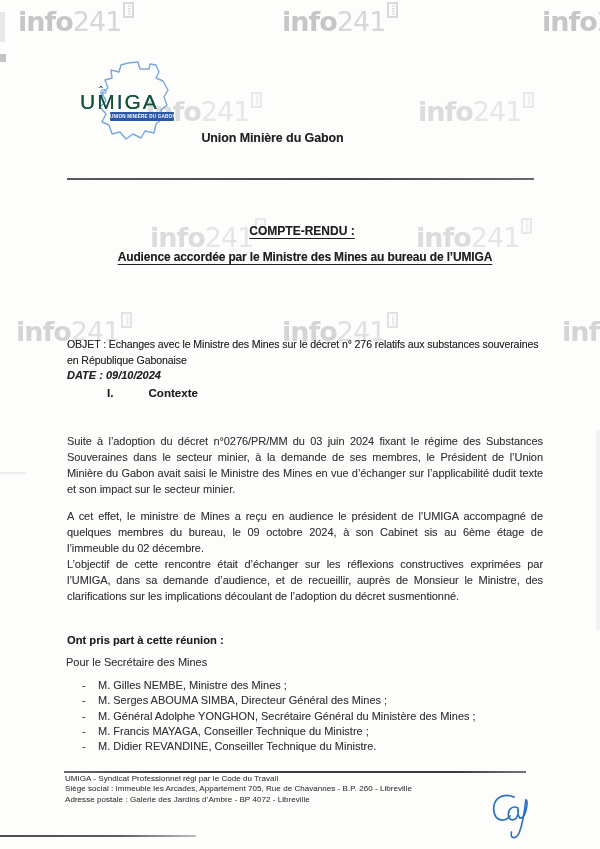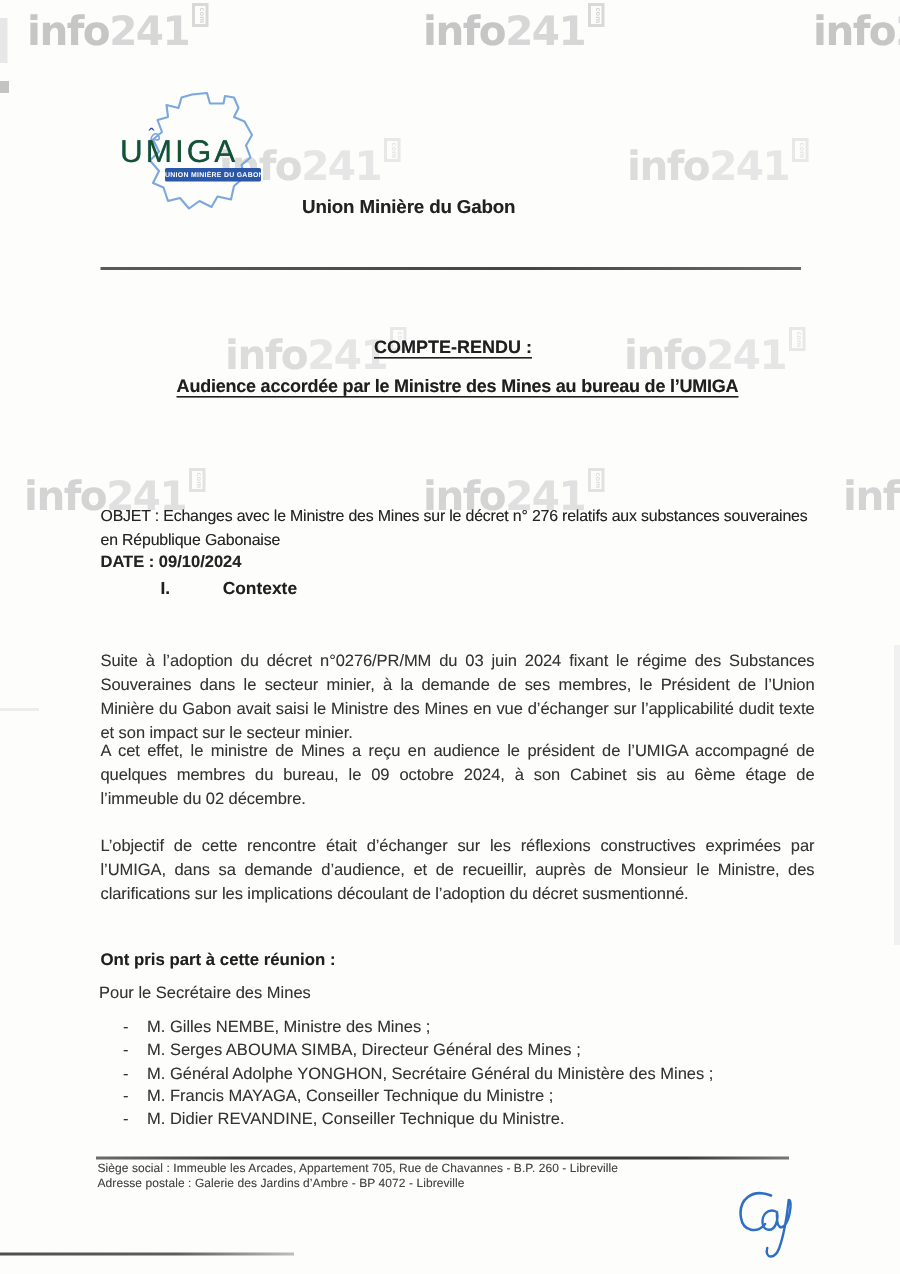--- a/index.html
+++ b/index.html
@@ -4,21 +4,21 @@
 <style>
   html,body{margin:0;padding:0;background:#ffffff;}
   .page{
     position:relative;width:600px;height:849px;overflow:hidden;
     background:#fdfdfc;font-family:"Liberation Sans",sans-serif;color:#2e2e2e;
   }
   
   .wm{position:absolute;white-space:nowrap;z-index:0;
       font-family:"DejaVu Sans",sans-serif;font-weight:800;font-size:27px;
       letter-spacing:-1px;line-height:1;user-select:none;}
-  .wm .wm-num{font-weight:700;margin-top:31px;}
+  .wm .wm-num{font-weight:400;margin-top:31px;}
   .wm .wm-com{display:inline-block;vertical-align:top;writing-mode:vertical-rl;
       font-size:4.5px;font-weight:700;letter-spacing:0;line-height:1;
       border:2px solid;padding:1px 1px;margin-left:2px;transform:translateY(-6px);}
   .wm-dark  .wm-info{color:#c6c6c6;} .wm-dark  .wm-num{color:#d7d7d7;} .wm-dark  .wm-com{color:#d7d7d7;border-color:#d9d9d9;}
   .wm-mid   .wm-info{color:#d4d4d4;} .wm-mid   .wm-num{color:#e0e0e0;} .wm-mid   .wm-com{color:#e0e0e0;border-color:#e2e2e2;}
   .wm-light .wm-info{color:#dcdcdc;} .wm-light .wm-num{color:#e6e6e6;} .wm-light .wm-com{color:#e6e6e6;border-color:#e8e8e8;}
   
   .logo-map{position:absolute;left:95px;top:60px;z-index:1;}
   .logo-acronym{position:absolute;left:80px;top:90px;z-index:2;
       color:#14532d;font-weight:400;font-size:21px;letter-spacing:2px;
@@ -41,29 +41,29 @@
       text-decoration:underline;text-underline-offset:3px;text-decoration-thickness:1.4px;
       text-shadow:0 0 .4px rgba(0,0,0,.4);}
   .doc-subject{position:absolute;left:0;top:250px;width:610px;text-align:center;z-index:1;
       font-weight:700;font-size:12px;color:#1f1f1f;letter-spacing:-.15px;
       text-decoration:underline;text-underline-offset:3px;text-decoration-thickness:1.4px;
       text-shadow:0 0 .4px rgba(0,0,0,.4);}
   .objet{position:absolute;left:67px;top:336px;width:482px;z-index:1;
       font-weight:400;font-size:10.6px;letter-spacing:-.12px;line-height:16px;color:#242424;
       text-shadow:0 0 .4px rgba(0,0,0,.35);}
   .date-line{position:absolute;left:67px;top:369px;z-index:1;
-      font-weight:700;font-size:11px;color:#242424;text-shadow:0 0 .4px rgba(0,0,0,.35);}
+      font-weight:700;font-size:11px;color:#242424;text-shadow:0 0 .4px rgba(0,0,0,.35);font-style:italic;}
   
   .section-head{position:absolute;left:107px;top:386px;font-weight:700;font-size:11.6px;
       color:#1f1f1f;text-shadow:0 0 .4px rgba(0,0,0,.35);}
   .section-head .sec-title{margin-left:35px;}
   .para{position:absolute;left:67px;width:476px;font-size:11px;line-height:16px;
       text-align:justify;color:#333;letter-spacing:-.05px;
       text-shadow:0 0 .35px rgba(0,0,0,.25);}
-  .p1{top:433px;} .p2{top:493px;} .p3{top:556px;}
+  .p1{top:433px;} .p2{top:508px;} .p3{top:556px;}
   .took-part{position:absolute;left:67px;top:634px;font-weight:700;font-size:11.2px;
       color:#1f1f1f;text-shadow:0 0 .4px rgba(0,0,0,.35);text-align:right;}
   .group-label{position:absolute;left:66px;top:656px;font-size:11px;color:#333;
       text-shadow:0 0 .35px rgba(0,0,0,.25);}
   .plist{position:absolute;left:82px;top:678px;font-size:11px;color:#333;
       text-shadow:0 0 .35px rgba(0,0,0,.25);}
   .plist .row{display:flex;line-height:15.3px;}
   .plist .dash{width:16px;flex:0 0 16px;}
   
   .rule-footer{position:absolute;left:64px;top:771px;width:462px;height:1.5px;
@@ -144,20 +144,21 @@
         <span>M. Francis MAYAGA, Conseiller Technique du Ministre ;</span>
       </div>
     <div class="row">
         <span class="dash">-</span>
         <span>M. Didier REVANDINE, Conseiller Technique du Ministre.</span>
       </div>
   </div>
 
   <div class="rule-footer"></div>
   <div class="footer">
+    <div>UMIGA - Syndicat Professionnel régi par le Code du Travail</div>
     <div>Siège social : Immeuble les Arcades, Appartement 705, Rue de Chavannes - B.P. 260 - Libreville</div>
     <div>Adresse postale : Galerie des Jardins d’Ambre - BP 4072 - Libreville</div>
   </div>
 
   <svg class="signature" width="50" height="52" viewBox="0 0 50 52">
     <path d="M28,6 C15,1 6,9 8,21 C9.5,30 19,31.5 24,25" fill="none" stroke="#2e6fc4" stroke-width="1.7" stroke-linecap="round"></path>
     <path d="M32,17 C26,14 21.5,19 22.5,25 C23.5,30 29.5,30.5 31.5,24.5 C32.8,20.6 32,17.4 32,17.4 C31.8,21.5 31.8,25.5 34,27" fill="none" stroke="#2e6fc4" stroke-width="1.6" stroke-linecap="round"></path>
     <path d="M34,27 C37,28 40,23 41,14 C41.3,10.5 40.6,8.5 39.8,9 C38.8,18 37.5,30 33.5,41 C30.5,49 23.5,48 25.5,41" fill="none" stroke="#2e6fc4" stroke-width="1.6" stroke-linecap="round"></path>
   </svg>
 

